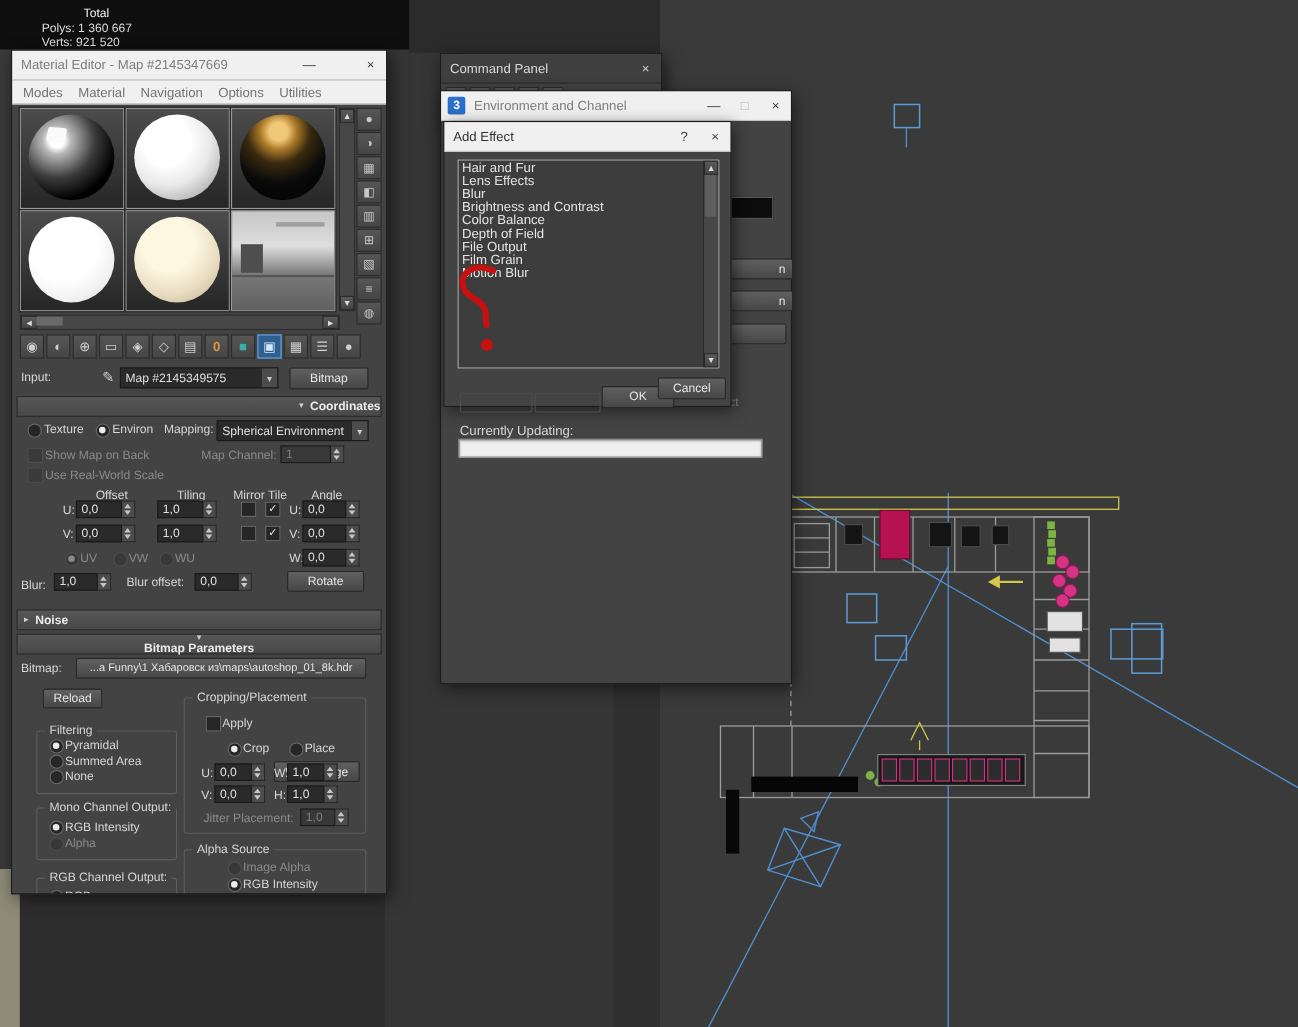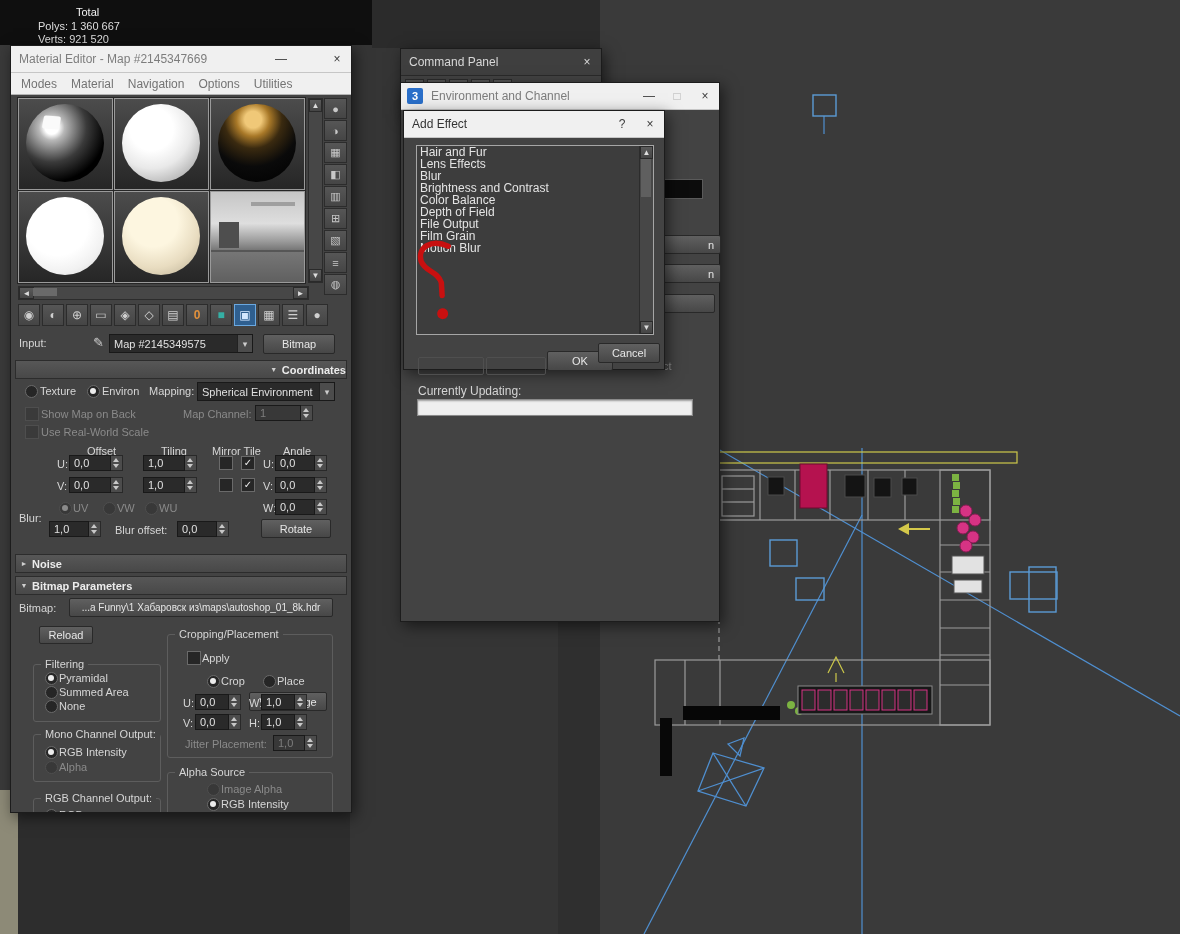--- a/index.html
+++ b/index.html
@@ -363,21 +363,21 @@
     <div class="lbl dis" style="left:148px;top:456px;">WU</div>
     <div class="lbl" style="left:252px;top:456px;">W:</div>
     <span class="spin" style="left:264px;top:453px;width:52px;">
       <span class="sv">0,0</span>
         <span class="sarr">
           <i class="up"></i>
           <i class="dn"></i>
         </span>
     </span>
 
-    <div class="lbl" style="left:8px;top:466px;">Blur:</div>
+    <div class="lbl" style="left:8px;top:480px;">Blur:</div>
     <span class="spin" style="left:38px;top:475px;width:52px;">
       <span class="sv">1,0</span>
         <span class="sarr">
           <i class="up"></i>
           <i class="dn"></i>
         </span>
     </span>
     <div class="lbl" style="left:104px;top:478px;">Blur offset:</div>
     <span class="spin" style="left:166px;top:475px;width:52px;">
       <span class="sv">0,0</span>
@@ -386,21 +386,21 @@
           <i class="dn"></i>
         </span>
     </span>
     <div class="btn" style="left:250px;top:473px;width:68px;height:17px;">Rotate</div>
 
     <div class="rollout" style="top:508px;">
       <span class="ra">►</span>
       <span>Noise</span>
     </div>
 
-    <div class="rollout" style="top:530px;">
+    <div class="rollout" style="top:530px;flex-direction:column;">
       <span class="ra">▼</span>
       <span>Bitmap Parameters</span>
     </div>
     <div class="lbl" style="left:8px;top:556px;">Bitmap:</div>
     <div class="btn" style="left:58px;top:552px;width:262px;height:17px;font-size:10px;">...a Funny\1 Хабаровск из\maps\autoshop_01_8k.hdr</div>
     <div class="btn" style="left:28px;top:580px;width:52px;height:16px;">Reload</div>
 
     <div class="group" style="left:156px;top:588px;width:164px;height:122px;">
       <span class="gt">Cropping/Placement</span>
     </div>

